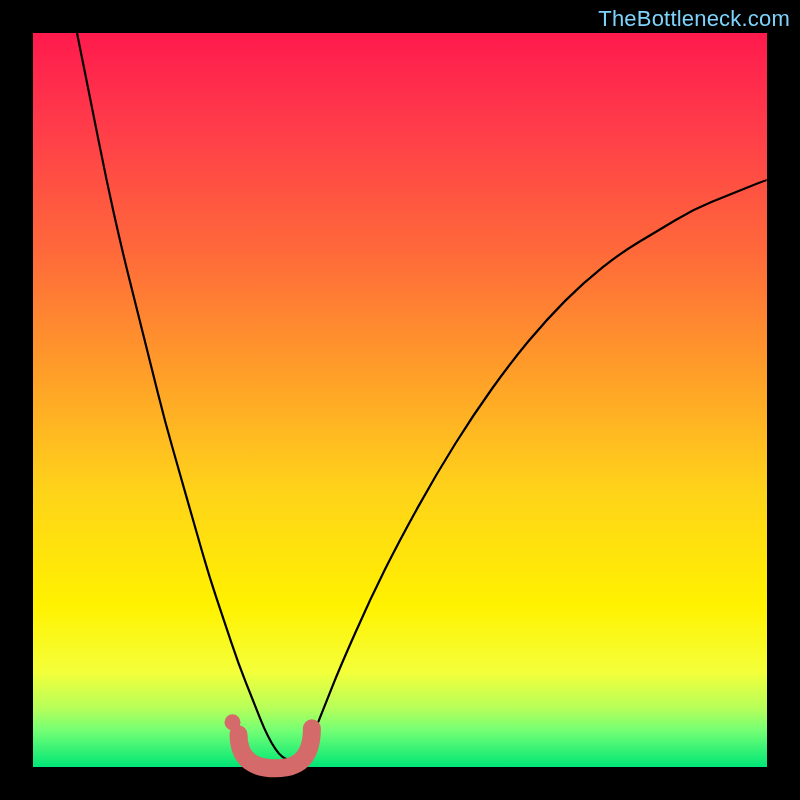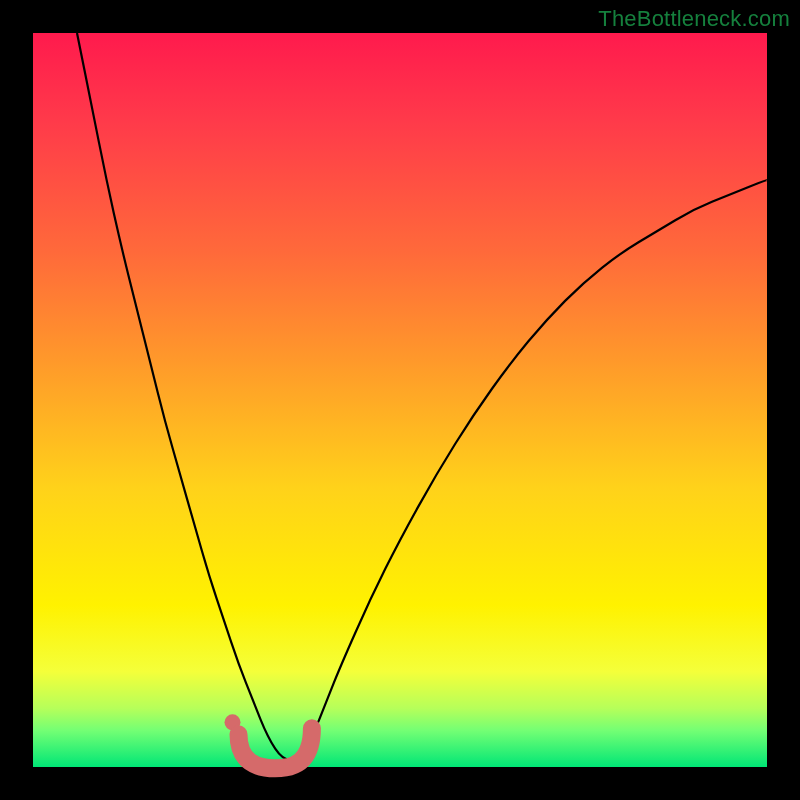--- a/index.html
+++ b/index.html
@@ -33,21 +33,21 @@
       #fff200 78%,
       #f4ff3a 87%,
       #b6ff5a 92%,
       #74ff74 95%,
       #00e676 100%);
   }
   .watermark {
     position: absolute;
     top: 6px;
     right: 10px;
-    color: #15803d;
+    color: #7dd3fc;
     font-size: 22px;
     font-weight: 500;
     letter-spacing: 0.2px;
     user-select: none;
   }
   svg.overlay {
     position: absolute;
     left: 33px;
     top: 33px;
     width: 734px;

